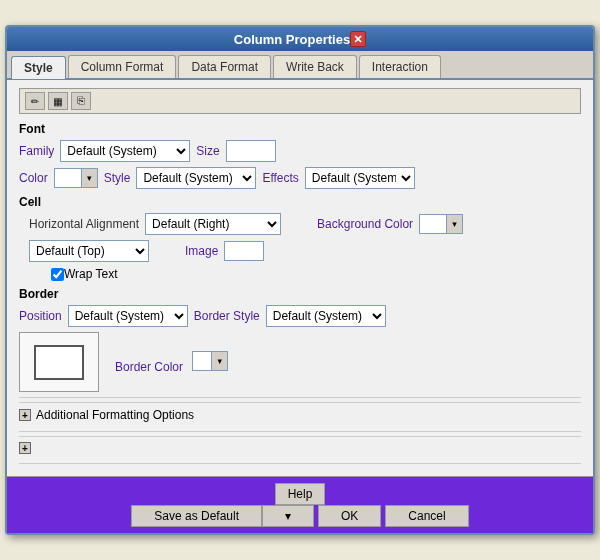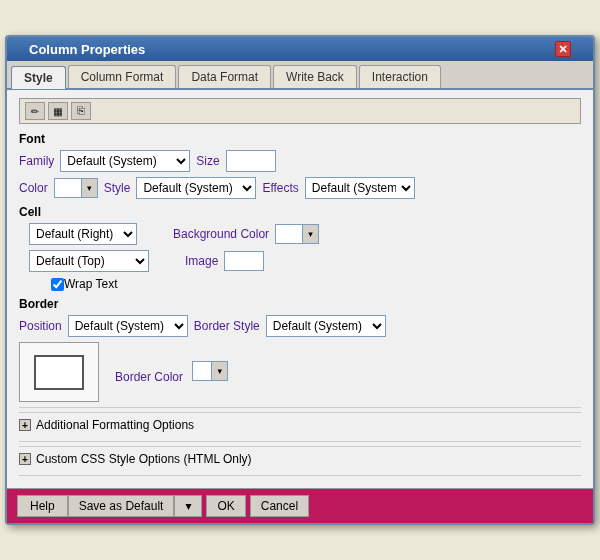--- a/index.html
+++ b/index.html
@@ -19,21 +19,21 @@
       background: #f0f0f0;
       border: 2px solid #6a88a8;
       border-radius: 4px;
       box-shadow: 3px 3px 8px rgba(0,0,0,0.4);
     }
     .title-bar {
       background: linear-gradient(to bottom, #4a7ab5, #2a5a9a);
       color: white;
       padding: 4px 22px;
       display: flex;
-      justify-content: space-between;
+      justify-content: center;
       align-items: center;
       font-size: 13px;
       font-weight: bold;
       border-radius: 2px 2px 0 0;
     }
     .title-bar-close {
       width: 16px;
       height: 16px;
       background: #d04040;
       border: 1px solid #a02020;
@@ -200,41 +200,42 @@
       height: 12px;
       border: 1px solid #666;
       background: #d4d0c8;
       display: flex;
       align-items: center;
       justify-content: center;
       font-size: 10px;
       font-weight: bold;
     }
     .dialog-footer {
-      background: #be185d;
+      background: #6d28d9;
       border-top: 1px solid #999;
       padding: 6px 10px;
       display: flex;
-      justify-content: flex-start;
-      align-items: center;
+      justify-content: space-between;
+      align-items: center;
+      flex-direction: column;
     }
     .footer-left button {
       padding: 3px 12px;
       font-size: 12px;
       background: #d4d0c8;
       border: 1px solid #999;
       cursor: pointer;
     }
     .footer-right {
       display: flex;
       gap: 4px;
       align-items: center;
     }
     .footer-right button {
-      padding: 3px 10px;
+      padding: 3px 22px;
       font-size: 12px;
       background: #d4d0c8;
       border: 1px solid #999;
       cursor: pointer;
     }
     .save-default-btn {
       display: flex;
       align-items: stretch;
     }
     .save-default-main {
@@ -317,21 +318,22 @@
       </select>
       <span class="form-label">Effects</span>
       <select style="width:110px;">
         <option>Default (System)</option>
       </select>
     </div>
 
     <div class="section-label">Cell</div>
     <div class="cell-section">
       <div class="cell-row">
-        <select style="width:108px;">
+        <span class="cell-label">Horizontal Alignment</span>
+        <select style="width:136px;">
           <option>Default (Right)</option>
         </select>
         <div class="bg-right">
           <span class="form-label">Background Color</span>
           <div class="color-btn">
             <div class="color-box"></div>
             <div class="color-dropdown">▾</div>
           </div>
         </div>
       </div>
@@ -376,21 +378,20 @@
 
     <div class="divider"></div>
     <div class="expander-row">
       <div class="expander-icon">+</div>
       <span>Additional Formatting Options</span>
     </div>
 
     <div class="divider"></div>
     <div class="expander-row">
       <div class="expander-icon">+</div>
-      <span>Custom CSS Style Options (HTML Only)</span>
     </div>
     <div class="divider"></div>
   </div>
 
   <div class="dialog-footer">
     <div class="footer-left">
       <button>Help</button>
     </div>
     <div class="footer-right">
       <div class="save-default-btn">

